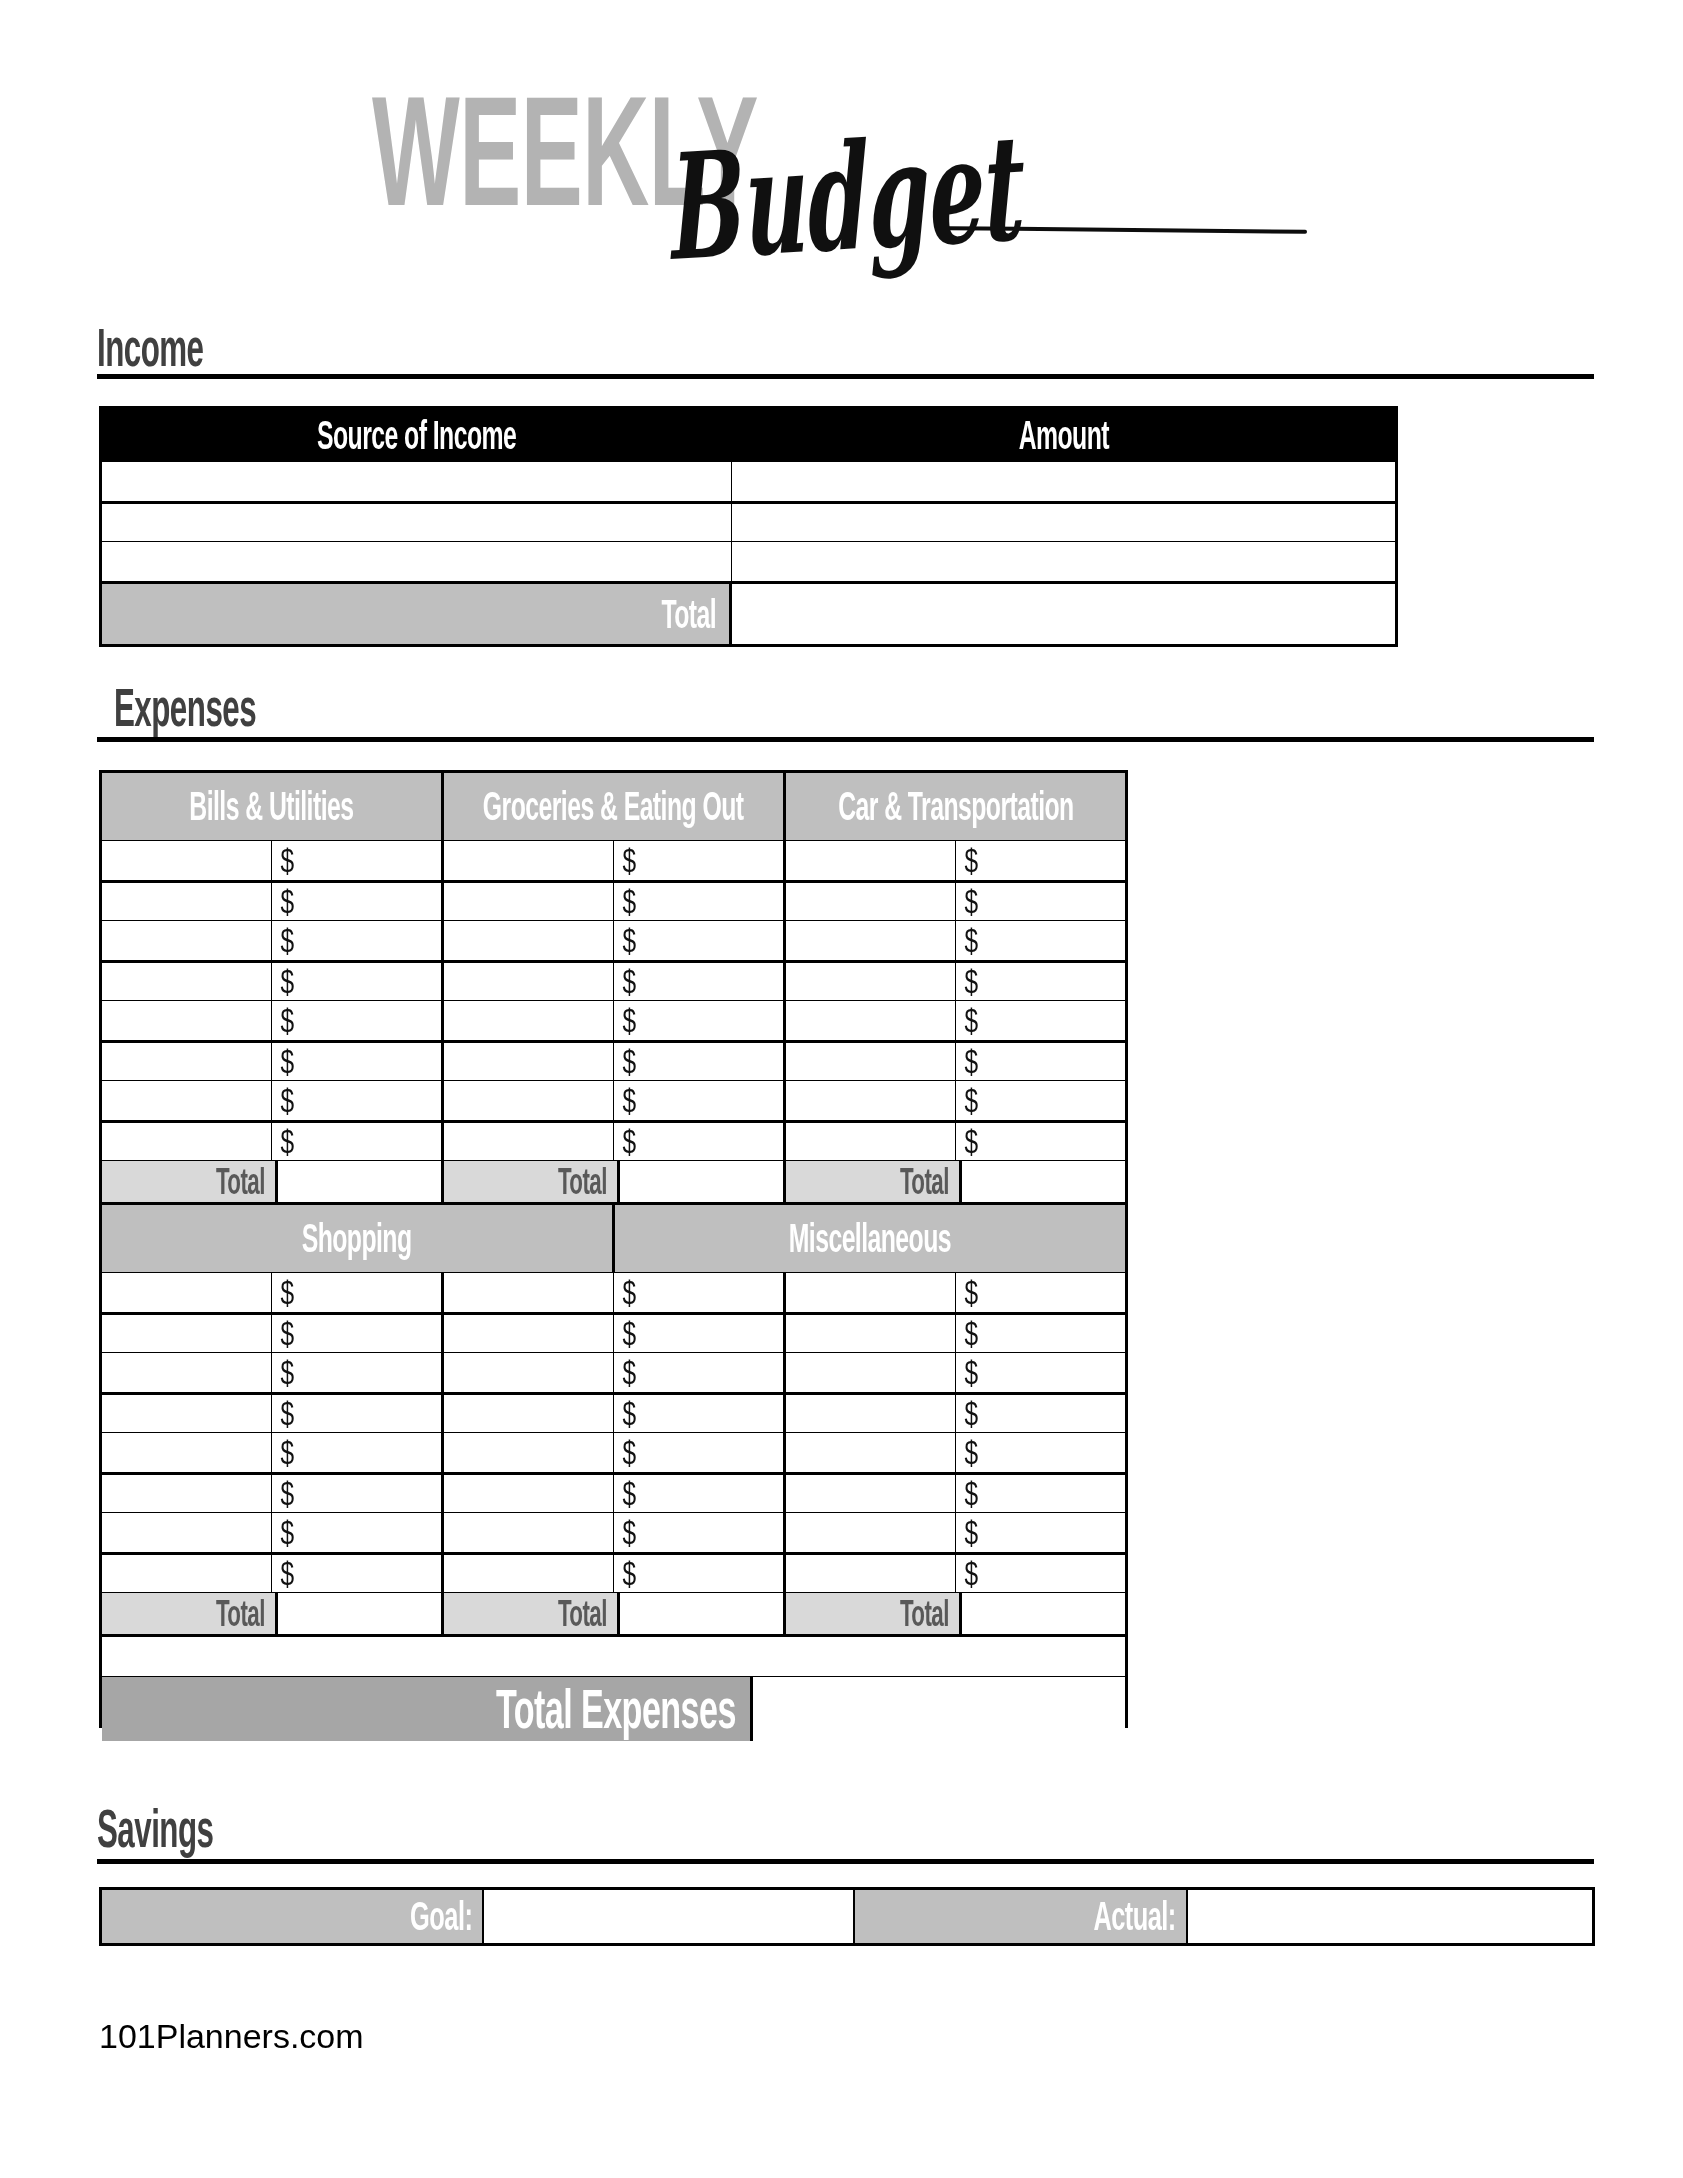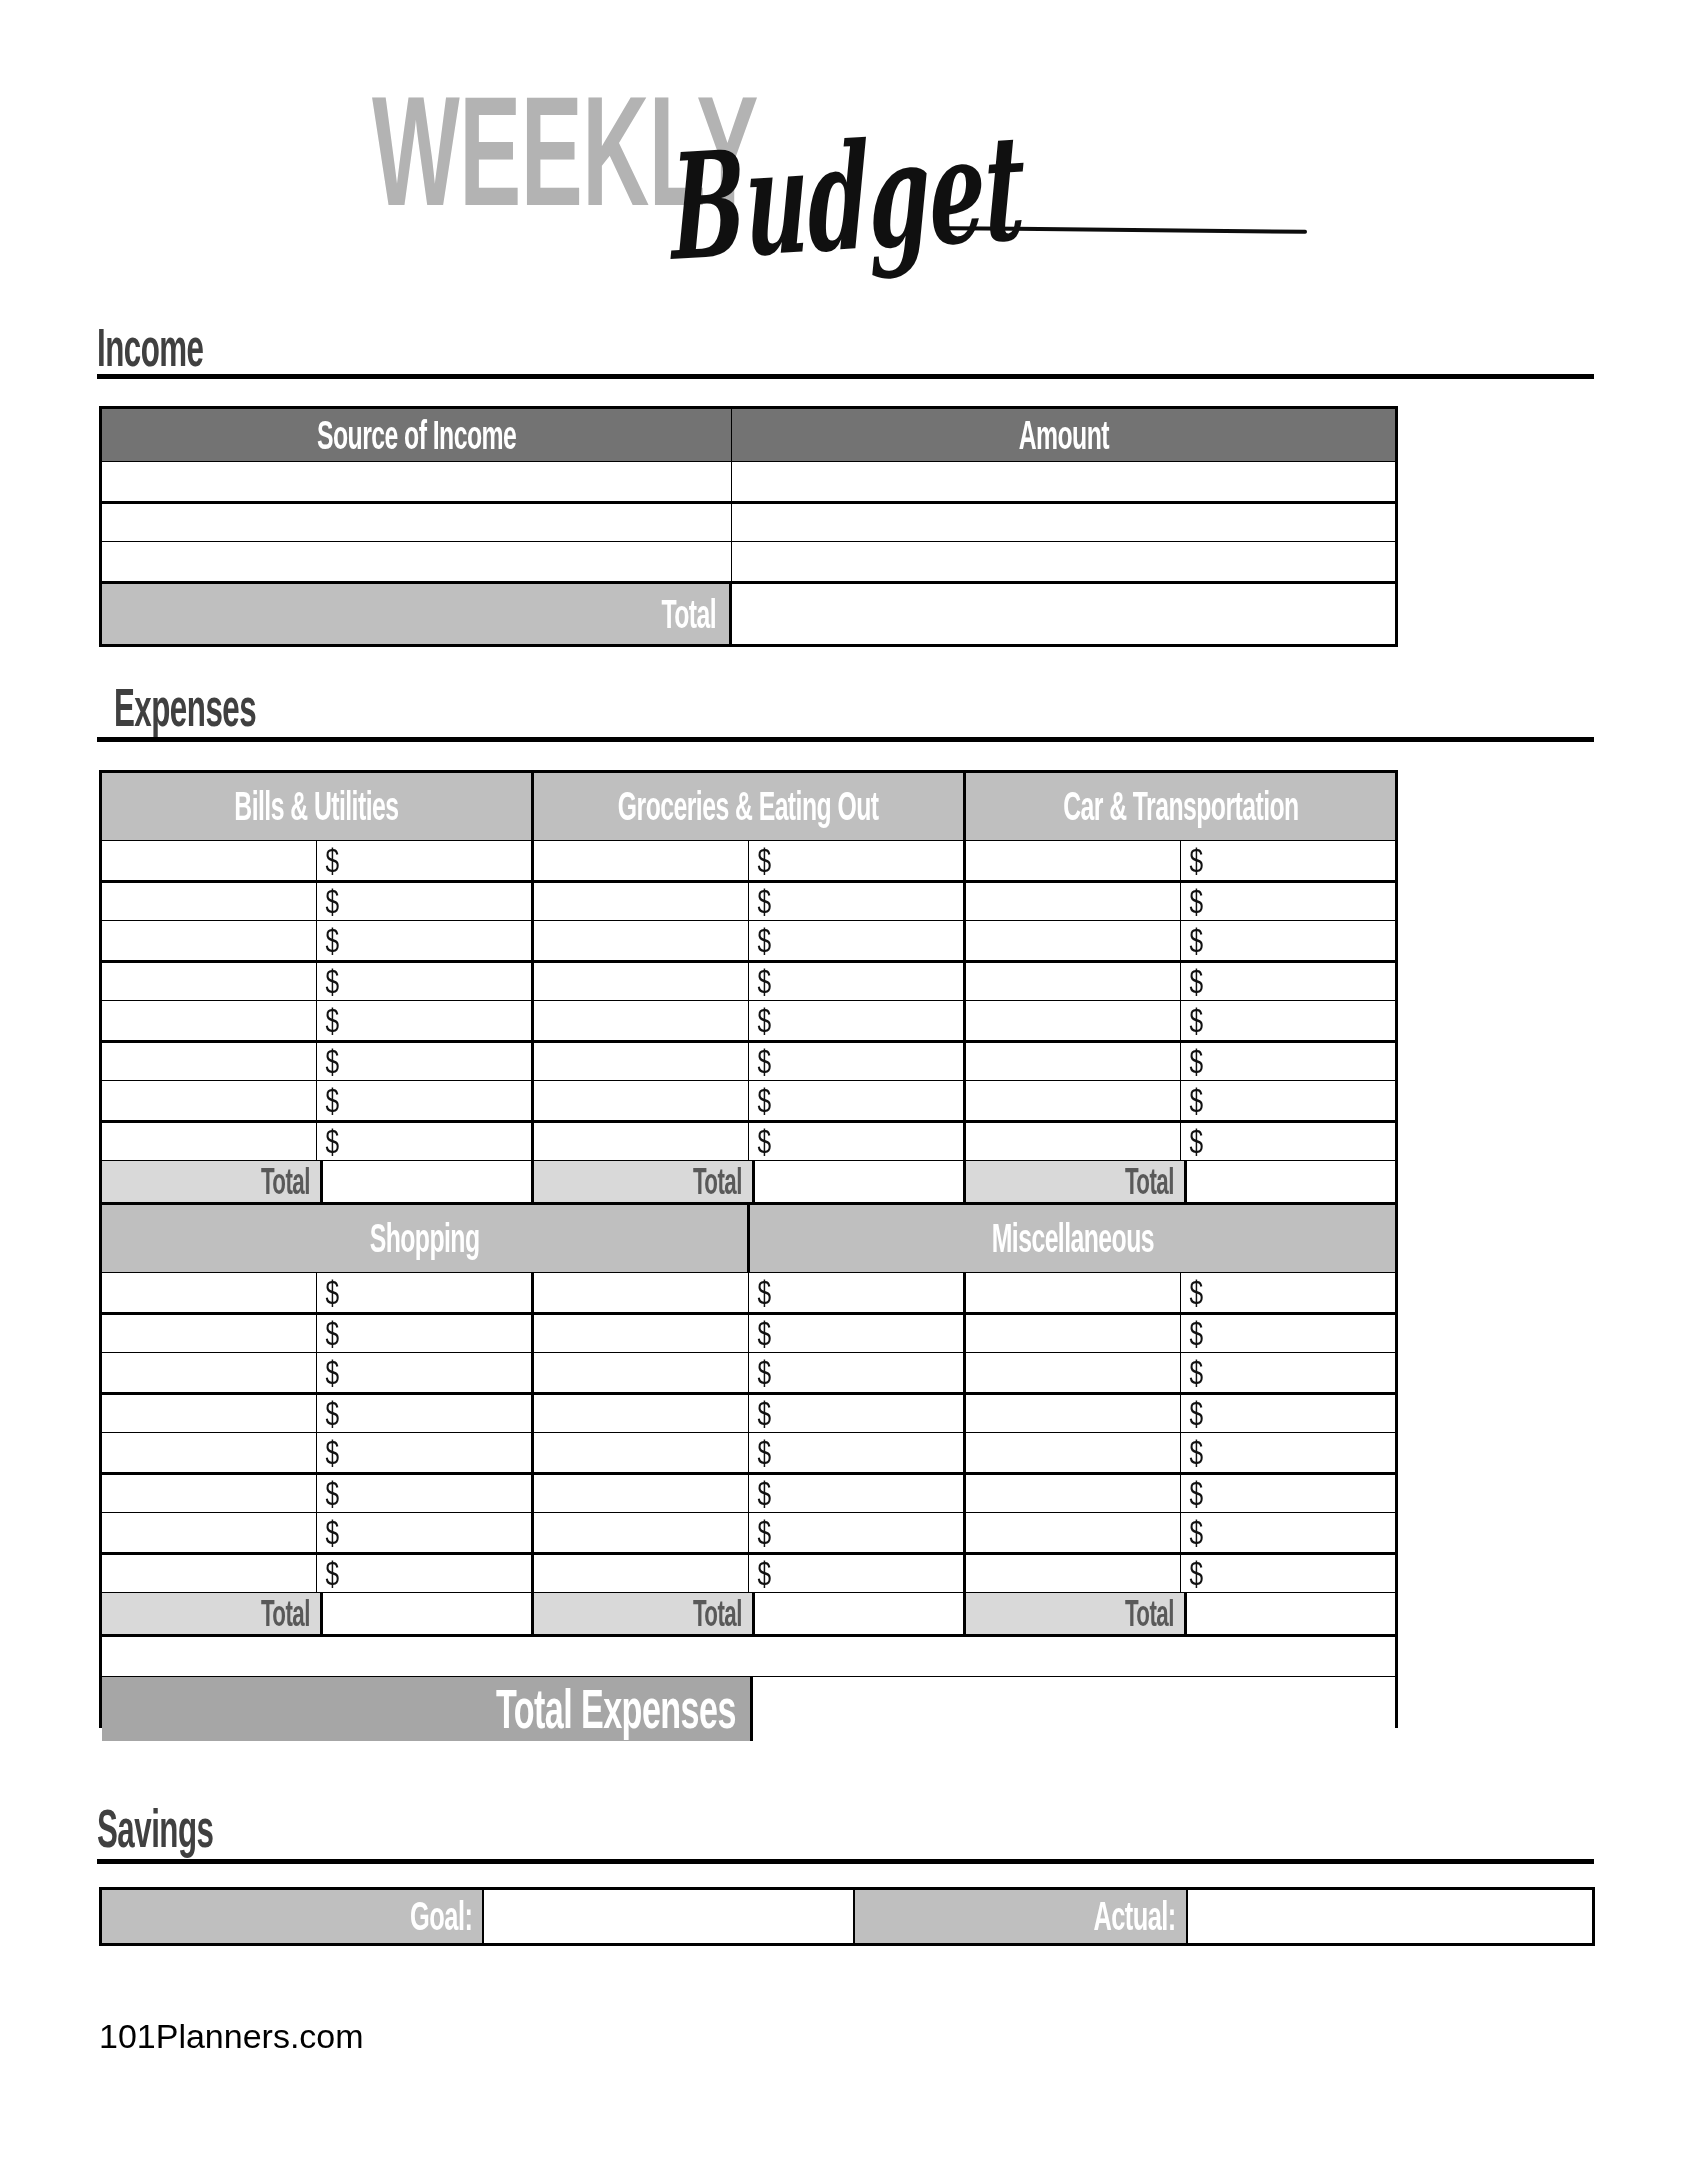--- a/index.html
+++ b/index.html
@@ -30,32 +30,32 @@
   
   .tbl{position:absolute;border:3.6px solid #000;background:#fff;box-sizing:border-box;
        display:flex;flex-direction:column;}
   .trow{display:flex;box-sizing:border-box;flex:none;}
   .cell{box-sizing:border-box;display:flex;align-items:center;min-width:0;}
   .bt2{border-top:1.8px solid #000;}
   .bt4{border-top:3.6px solid #000;}
 
   
   #income-table{left:99px;top:406px;width:1299px;height:241px;}
-  .i-h{height:52px;background:#737373;}
+  .i-h{height:52px;background:#000000;}
   .i-h .cell{justify-content:center;font-size:40px;font-weight:bold;color:#fff;}
   .i-c0{width:630px;border-right:1.8px solid #000;}
   .i-c1{flex:1;}
   .i-row{height:40px;background:#fff;}
   .i-total{flex:1;}
   .i-total .i-c0{background:#bfbfbf;justify-content:flex-end;padding-right:12.6px;
                  font-size:40px;font-weight:bold;color:#fff;border-right:3.6px solid #000;}
   .i-total .i-c1{background:#fff;}
 
   
-  #expenses-table{left:99px;top:770px;width:1299px;height:958px;}
+  #expenses-table{left:99px;top:770px;width:1029px;height:958px;}
   .x-head{height:67px;background:#bfbfbf;}
   .x-head .cell{justify-content:center;font-size:40px;font-weight:bold;color:#fff;flex:1;}
   .x-head .cell:not(:last-child){border-right:3.6px solid #000;}
   .x-head.mid{height:70px;}
   .exp-row{height:40px;background:#fff;}
   .exp-row .cell{flex:1;}
   .exp-row .c0,.exp-row .c2,.exp-row .c4{border-right:1.8px solid #000;}
   .exp-row .c1,.exp-row .c3{border-right:3.6px solid #000;}
   .dollar-span{font-size:34px;color:#111;transform:scaleX(0.72);transform-origin:left center;
                padding-left:11.7px;}

